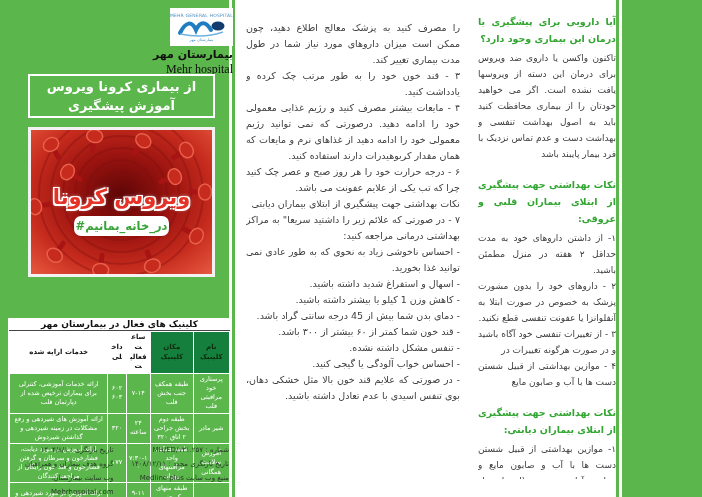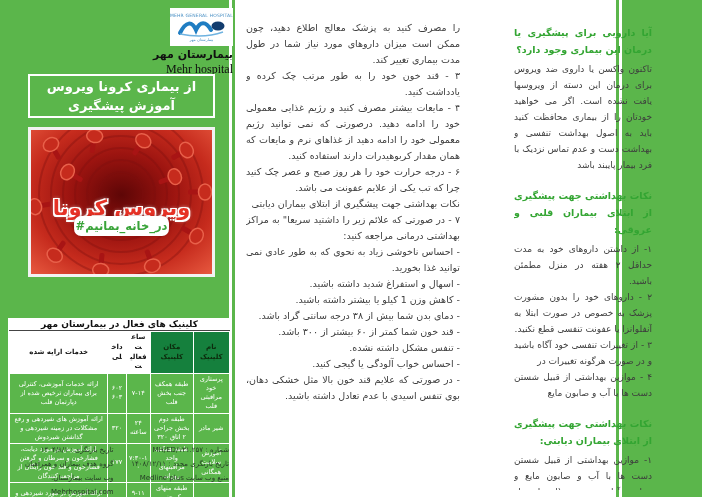--- a/index.html
+++ b/index.html
@@ -26,21 +26,21 @@
   .brand .en{font-family:"Liberation Serif",serif;font-size:12px;}
 
   
   .title-box{position:absolute;left:28px;top:74px;width:183px;height:40px;
     border:2px solid #ffffff;color:#ffffff;font-weight:bold;font-size:13px;
     display:flex;flex-direction:column;align-items:center;justify-content:center;line-height:1.5;}
 
   
   .virus{position:absolute;left:28px;top:127px;width:187px;height:150px;border:3px solid #f2f2f2;box-sizing:border-box;overflow:hidden;background:#a81414;}
   .virus svg{position:absolute;left:0;top:0;}
-  .virus-title{position:absolute;left:0;top:66px;width:100%;text-align:center;
+  .virus-title{position:absolute;left:0;top:55px;width:100%;text-align:center;
     font-weight:bold;font-size:21px;color:#e63226;
     text-shadow:-1.5px -1.5px 0 #fff,1.5px -1.5px 0 #fff,-1.5px 1.5px 0 #fff,1.5px 1.5px 0 #fff,0 0 4px #fff;}
   .virus-tag{position:absolute;left:50%;top:86px;transform:translateX(-50%);
     background:#ffffff;border-radius:7px;padding:3px 2px;white-space:nowrap;
     color:#3aa43a;font-weight:bold;font-size:11.5px;box-shadow:0 0 3px rgba(120,0,0,.5);}
 
   
   .clinics-box{position:absolute;left:8px;top:318px;width:221px;background:#fff;border:1px solid #fff;}
   .clinics-title{font-weight:bold;font-size:9px;color:#111;text-align:center;padding:0 0 1px;
     border-bottom:1px solid #444;background:#fff;}
@@ -55,22 +55,22 @@
 
   
   .footer{position:absolute;left:6px;top:443px;width:223px;direction:rtl;display:flex;gap:8px;
     color:#253c25;font-size:7px;line-height:2.0;}
   .footer .blk{flex:1;text-align:right;white-space:pre-line;}
 
   
   .mid-col{position:absolute;left:246px;top:20px;width:214px;height:460px;direction:rtl;
     color:#3d3d3d;font-size:9.5px;line-height:16px;text-align:justify;overflow:hidden;}
   .mid-col p{margin:0;}
-  .right-col{position:absolute;left:478px;top:24px;width:138px;height:466px;direction:rtl;
-    color:#3d3d3d;font-size:9px;line-height:16px;text-align:justify;overflow:hidden;margin-left:36px;}
+  .right-col{position:absolute;left:478px;top:13px;width:138px;height:466px;direction:rtl;
+    color:#3d3d3d;font-size:9px;line-height:16px;text-align:justify;overflow:hidden;}
   .right-col .sec{margin-bottom:14px;}
   .sec-h{color:#33a532;font-weight:bold;font-size:9.5px;line-height:17px;margin:0 0 3px;}
   .sec-b{margin:0;white-space:pre-line;}
 </style>
 </head>
 <body>
 
 <div class="left-col"></div>
 <div class="accent l"></div>
 <div class="accent r"></div>
@@ -233,21 +233,21 @@
 <div class="mid-col">
   <p>را مصرف کنید به پزشک معالج اطلاع دهید، چون ممکن است میزان داروهای مورد نیاز شما در طول مدت بیماری تغییر کند.</p>
   <p>۳ - قند خون خود را به طور مرتب چک کرده و یادداشت کنید.</p>
   <p>۴ - مایعات بیشتر مصرف کنید و رژیم غذایی معمولی خود را ادامه دهید. درصورتی که نمی توانید رژیم معمولی خود را ادامه دهید از غذاهای نرم و مایعات که همان مقدار کربوهیدرات دارند استفاده کنید.</p>
   <p>۶ - درجه حرارت خود را هر روز صبح و عصر چک کنید چرا که تب یکی از علایم عفونت می باشد.</p>
   <p>نکات بهداشتی جهت پیشگیری از ابتلای بیماران دیابتی</p>
   <p>۷ - در صورتی که علائم زیر را داشتید سریعا" به مراکز بهداشتی درمانی مراجعه کنید:</p>
   <p>- احساس ناخوشی زیاد به نحوی که به طور عادی نمی توانید غذا بخورید.</p>
   <p>- اسهال و استفراغ شدید داشته باشید.</p>
   <p>- کاهش وزن 1 کیلو یا بیشتر داشته باشید.</p>
-  <p>- دمای بدن شما بیش از ۳۸ درجه سانتی گراد باشد.</p>
+  <p>- دمای بدن شما بیش از 45 درجه سانتی گراد باشد.</p>
   <p>- قند خون شما کمتر از ۶۰ بیشتر از ۳۰۰ باشد.</p>
   <p>- تنفس مشکل داشته نشده.</p>
   <p>- احساس خواب آلودگی یا گیجی کنید.</p>
   <p>- در صورتی که علایم قند خون بالا مثل خشکی دهان، بوی تنفس اسیدی با عدم تعادل داشته باشید.</p>
 </div>
 
 <div class="right-col">
   <div class="sec">
     <p class="sec-h">آیا دارویی برای پیشگیری یا درمان این بیماری وجود دارد؟</p>
     <p class="sec-b">تاکنون واکسن یا داروی ضد ویروس برای درمان این دسته از ویروسها یافت نشده است. اگر می خواهید خودتان را از بیماری محافظت کنید باید به اصول بهداشت تنفسی و بهداشت دست و عدم تماس نزدیک با فرد بیمار پایبند باشد</p>

